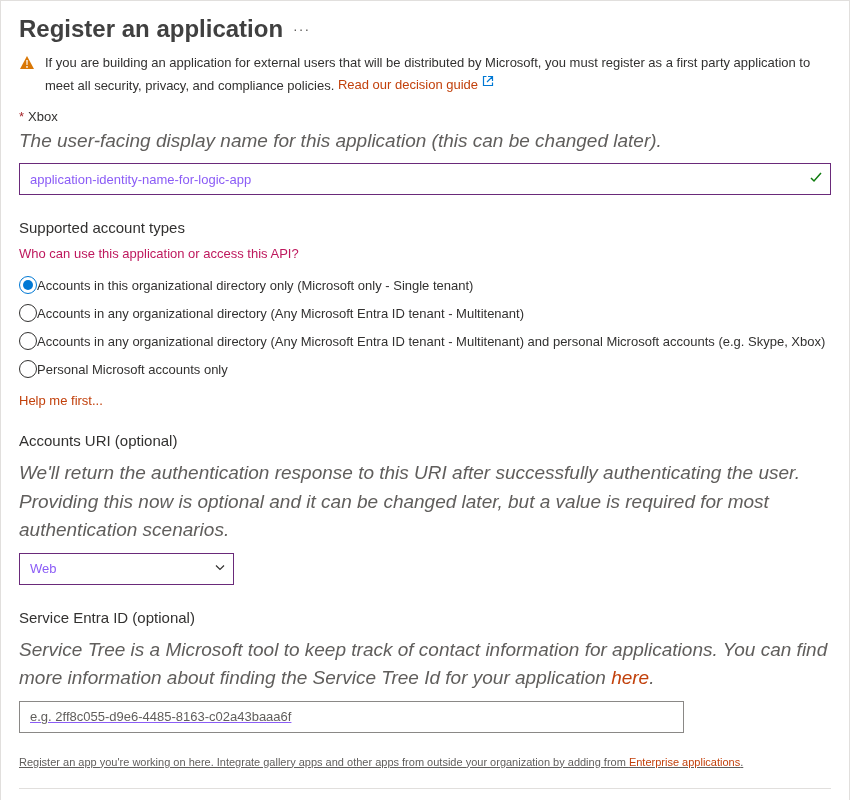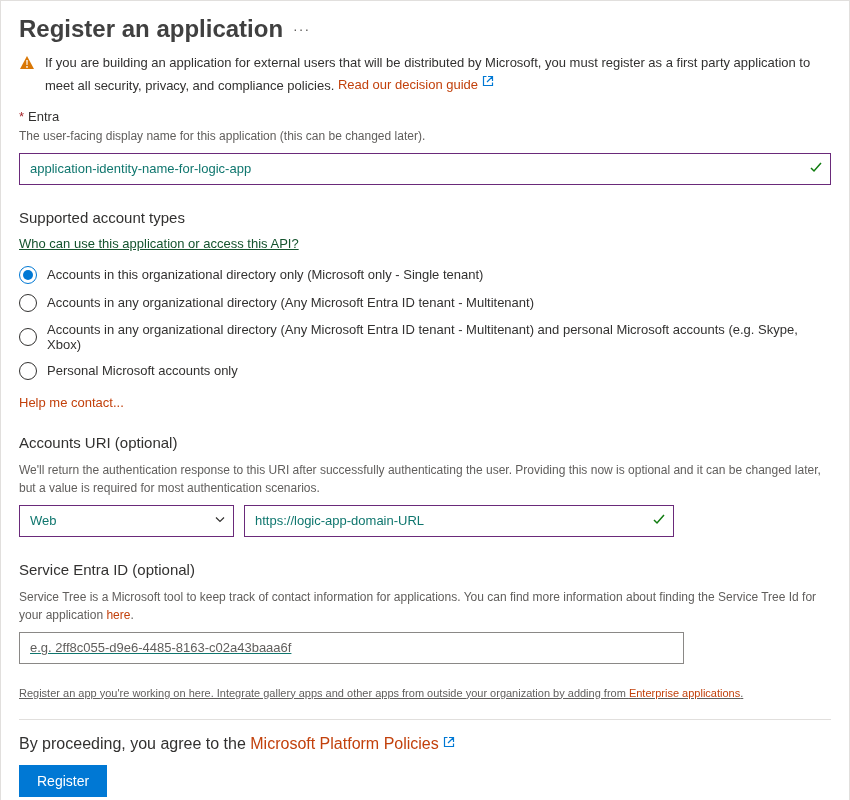--- a/index.html
+++ b/index.html
@@ -38,66 +38,65 @@
     }
     .ext-icon svg { width: 12px; height: 12px; }
     .field-label {
       font-size: 13px;
       color: #323130;
       margin-bottom: 3px;
     }
     .req-star { color: #a4262c; margin-right: 4px; }
     .field-help {
       color: #605e5c;
-      font-size: 12px;
+      font-size: 19px;
       margin-bottom: 8px;
       line-height: 1.5;
+      font-style: italic;
     }
     .section-heading {
       font-size: 15px;
       font-weight: 400;
       color: #323130;
       margin-top: 24px;
       margin-bottom: 10px;
     }
     .section-subtitle {
-      color: #14532d;
+      color: #be185d;
       font-size: 13px;
       margin-bottom: 10px;
-      text-decoration: underline;
     }
     .input-wrap {
       position: relative;
       width: 100%;
     }
     .text-input, .select-input {
       width: 100%;
       height: 32px;
       border: 1px solid #6a2a7a;
       padding: 0 32px 0 10px;
       font-size: 13px;
       font-family: inherit;
-      color: #0f766e;
+      color: #8b5cf6;
       background: #fff;
     }
     .text-input.plain {
       border: 1px solid #8a8886;
       text-decoration: underline;
     }
     .text-input::placeholder { color: #605e5c; }
     .check-valid {
       position: absolute;
       right: 8px; top: 50%; transform: translateY(-50%);
     }
     .check-valid svg { width: 14px; height: 14px; }
     .radio-group { margin-bottom: 10px; }
     .radio-row {
       display: flex;
       align-items: center;
-      gap: 10px;
       padding: 5px 0;
       cursor: pointer;
     }
     .radio-circle {
       width: 18px; height: 18px;
       border-radius: 50%;
       border: 1.5px solid #323130;
       display: flex; align-items: center; justify-content: center;
       flex-shrink: 0;
     }
@@ -174,21 +173,21 @@
     <span>If you are building an application for external users that will be distributed by Microsoft, you must register as a first party application to meet all security, privacy, and compliance policies. </span><a class="link"><span>Read our decision guide</span>
       <span class="ext-icon"><svg viewBox="0 0 12 12">
             <path fill="none" stroke="#0078d4" stroke-width="1.2" d="M4.5 1.5H1.5v9h9V7.5M6 1.5h4.5V6M10.5 1.5L5 7"></path>
           </svg></span>
     </a>
   </div>
 </div>
 
 
 <div class="field-label">
-  <span class="req-star">*</span><span>Entra</span>
+  <span class="req-star">*</span><span>Xbox</span>
 </div>
 <div class="field-help">The user-facing display name for this application (this can be changed later).</div>
 <div class="input-wrap">
   <input type="text" class="text-input" value="application-identity-name-for-logic-app" style="">
   <span class="check-valid">
     <svg viewBox="0 0 14 14">
         <path fill="none" stroke="#107c10" stroke-width="1.5" d="M2 7.5l3 3 7-8"></path>
       </svg>
   </span>
 </div>
@@ -210,42 +209,34 @@
   </label>
   <label class="radio-row">
     <span class="radio-circle"></span>
     <span>Accounts in any organizational directory (Any Microsoft Entra ID tenant - Multitenant) and personal Microsoft accounts (e.g. Skype, Xbox)</span>
   </label>
   <label class="radio-row">
     <span class="radio-circle"></span>
     <span>Personal Microsoft accounts only</span>
   </label>
 </div>
-<a class="link">Help me contact...</a>
+<a class="link">Help me first...</a>
 
 
 <h2 class="section-heading">Accounts URI (optional)</h2>
 <div class="field-help">We'll return the authentication response to this URI after successfully authenticating the user. Providing this now is optional and it can be changed later, but a value is required for most authentication scenarios.</div>
 <div class="redirect-row">
   <div class="select-wrap">
     <input type="text" readonly="" class="select-input" value="Web" style="">
     <span class="chevron">
       <svg viewBox="0 0 12 12">
           <path fill="none" stroke="#323130" stroke-width="1.2" d="M2 4l4 4 4-4"></path>
         </svg>
     </span>
   </div>
-  <div class="uri-wrap input-wrap">
-    <input type="text" class="text-input" value="https://logic-app-domain-URL" style="">
-    <span class="check-valid">
-      <svg viewBox="0 0 14 14">
-          <path fill="none" stroke="#107c10" stroke-width="1.5" d="M2 7.5l3 3 7-8"></path>
-        </svg>
-    </span>
-  </div>
 </div>
 
 
 <h2 class="section-heading">Service Entra ID (optional)</h2>
 <div class="field-help">
   <span>Service Tree is a Microsoft tool to keep track of contact information for applications. You can find more information about finding the Service Tree Id for your application </span><a class="link">here</a><span>.</span>
 </div>
 <div class="input-wrap stree-wrap">
   <input type="text" class="text-input plain" placeholder="e.g. 2ff8c055-d9e6-4485-8163-c02a43baaa6f" style="">
 </div>

